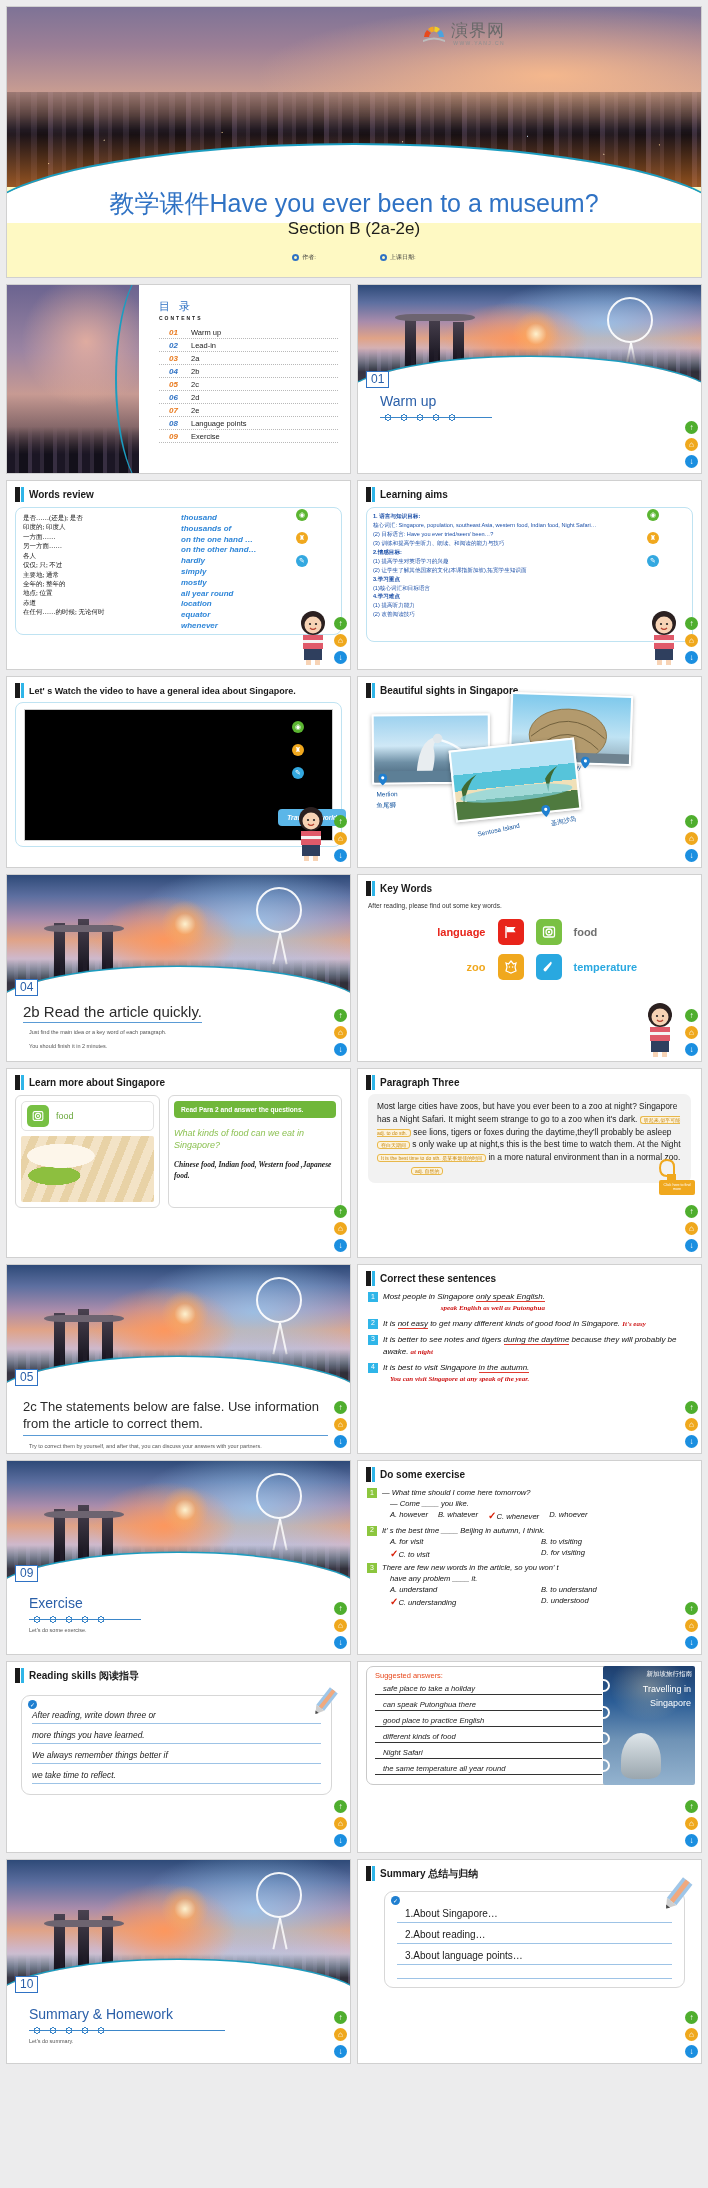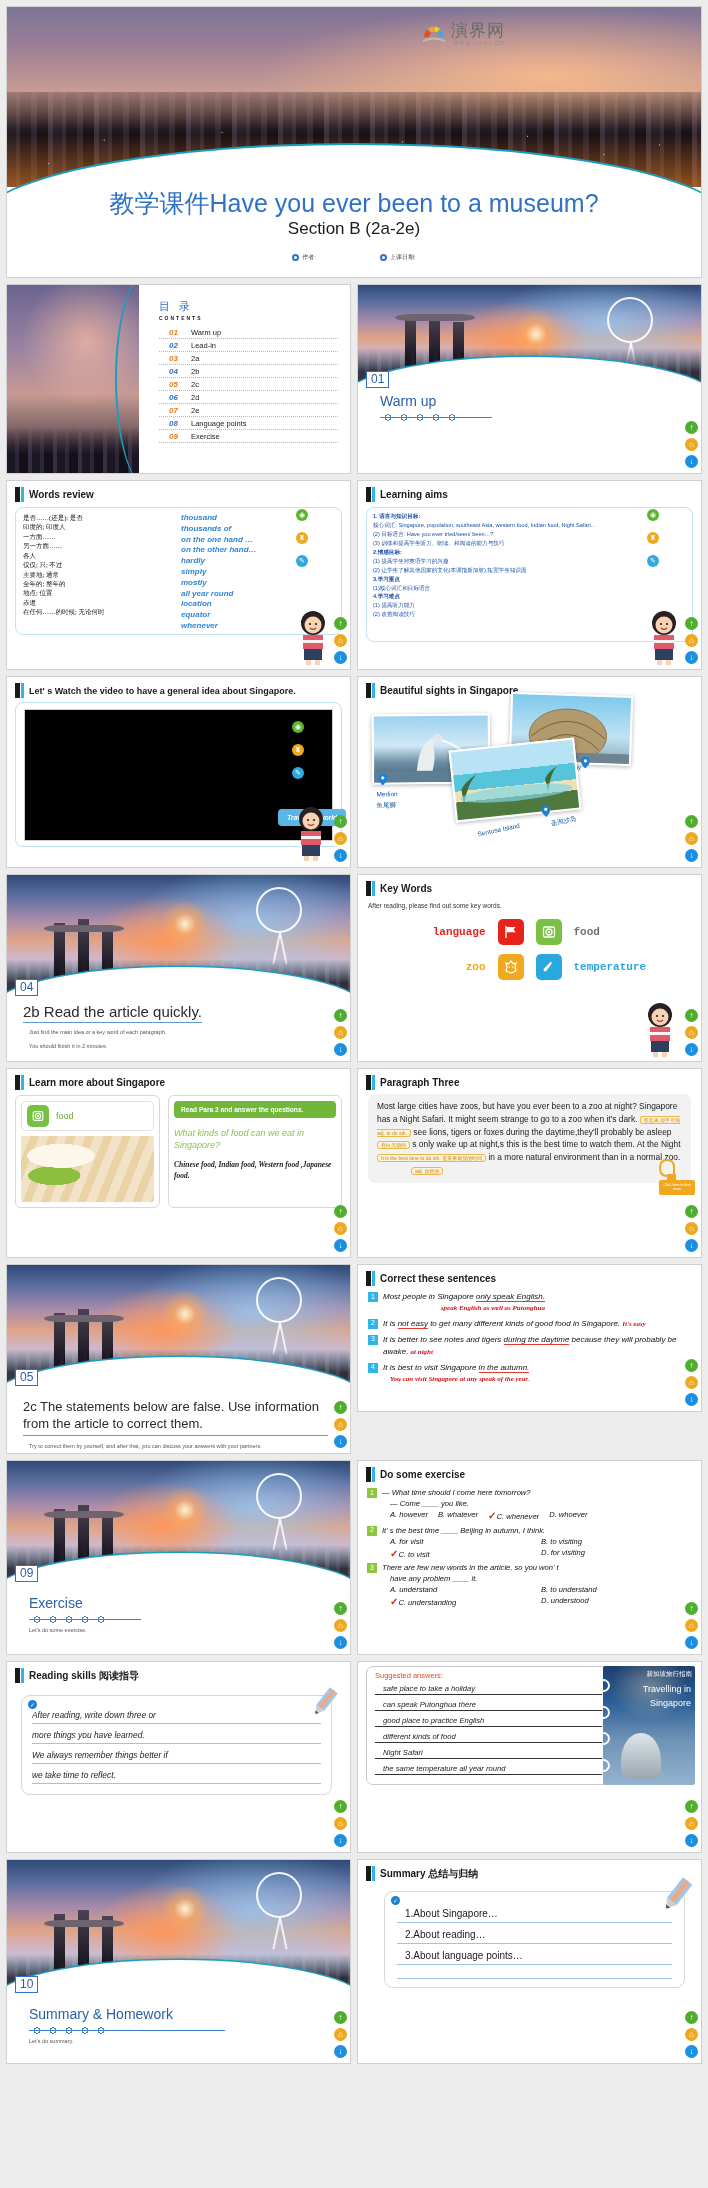--- a/index.html
+++ b/index.html
@@ -21,21 +21,21 @@
   }
   .row { display:flex; gap:6px; padding:0 6px 6px 6px; }
   .row > .slide { flex:1 1 0; }
 
   
   .cover {
     width:696px;
     height:272px;
     margin:6px auto 6px auto;
     position:relative;
-    background:#ffffff;
+    background:#fef9c3;
   }
   .cover-photo{
     position:absolute; left:0; top:0; right:0; height:180px;
     background:
       radial-gradient(ellipse 60% 55% at 78% 38%, rgba(255,190,140,.85), rgba(255,190,140,0) 70%),
       linear-gradient(#7e7396 0%, #9c7f96 22%, #c49a92 45%, #e0a68d 60%, #b98d86 72%, #40323f 86%, #241c26 100%);
     overflow:hidden;
   }
   .cover-photo .skyline{
     position:absolute; left:0; right:0; bottom:0; height:95px;
@@ -252,21 +252,21 @@
   .ph{ position:absolute; background:#fff; border:2px solid #fff; box-shadow:0 1px 4px rgba(0,0,0,.3); }
   .ph .im{ width:100%; height:100%; }
   .pin{ position:absolute; width:9px; height:12px; }
   .pin svg{ width:100%; height:100%; display:block; }
   .cap{ position:absolute; font-size:6.5px; color:#14559e; white-space:nowrap; }
   .cap.cn{ color:#14559e; }
 
   
   .kw-note{ margin:6px 0 0 10px; font-size:6.5px; color:#333; }
   .kw-grid{ margin:10px 16px 0 16px; }
-  .kw-row{ display:flex; align-items:center; justify-content:center; gap:12px; margin-bottom:9px;font-family:Liberation Mono, monospace; }
+  .kw-row{ display:flex; align-items:center; justify-content:center; gap:12px; margin-bottom:9px; }
   .kw-lab{ font-size:11px; font-weight:700; width:76px; }
   .kw-ico{ width:26px; height:26px; border-radius:5px; display:flex; align-items:center; justify-content:center; color:#fff; }
 
   
   .lm{ display:flex; gap:8px; margin:5px 8px 0 8px; }
   .lm-col{ flex:1; border:1px solid #d8d8d8; border-radius:6px; padding:5px; }
   .lm-chip{ display:flex; align-items:center; gap:7px; border:1px solid #e2e2e2; border-radius:5px; padding:3px 5px; }
   .lm-chip .ic{ width:22px;height:22px;border-radius:5px;background:#77c043;display:flex;align-items:center;justify-content:center;color:#fff; }
   .lm-chip .tx{ font-size:9px; color:#6aa83b; }
   .lm-food{ margin-top:5px; height:66px; border-radius:2px;
@@ -892,21 +892,21 @@
         <u>2c The statements below are false. Use information from the article to correct them.</u>
       </div>
       <div class="sec-note" style="top:178px">Try  to correct them by yourself, and after that, you can discuss your answers with your partners.</div>
       <div class="navdots">
         <span class="nav up">↑</span>
         <span class="nav home">⌂</span>
         <span class="nav down">↓</span>
       </div>
     </div>
 
-    <div class="slide" style="height:148px">
+    <div class="slide" style="height:190px">
       <div class="s-head">
         <span class="bar">
             <b></b>
             <i></i>
           </span>
         <span class="s-title">Correct these sentences</span>
       </div>
       <div class="cs">
         <div class="cs-item">
           <span class="cs-n">1</span>

